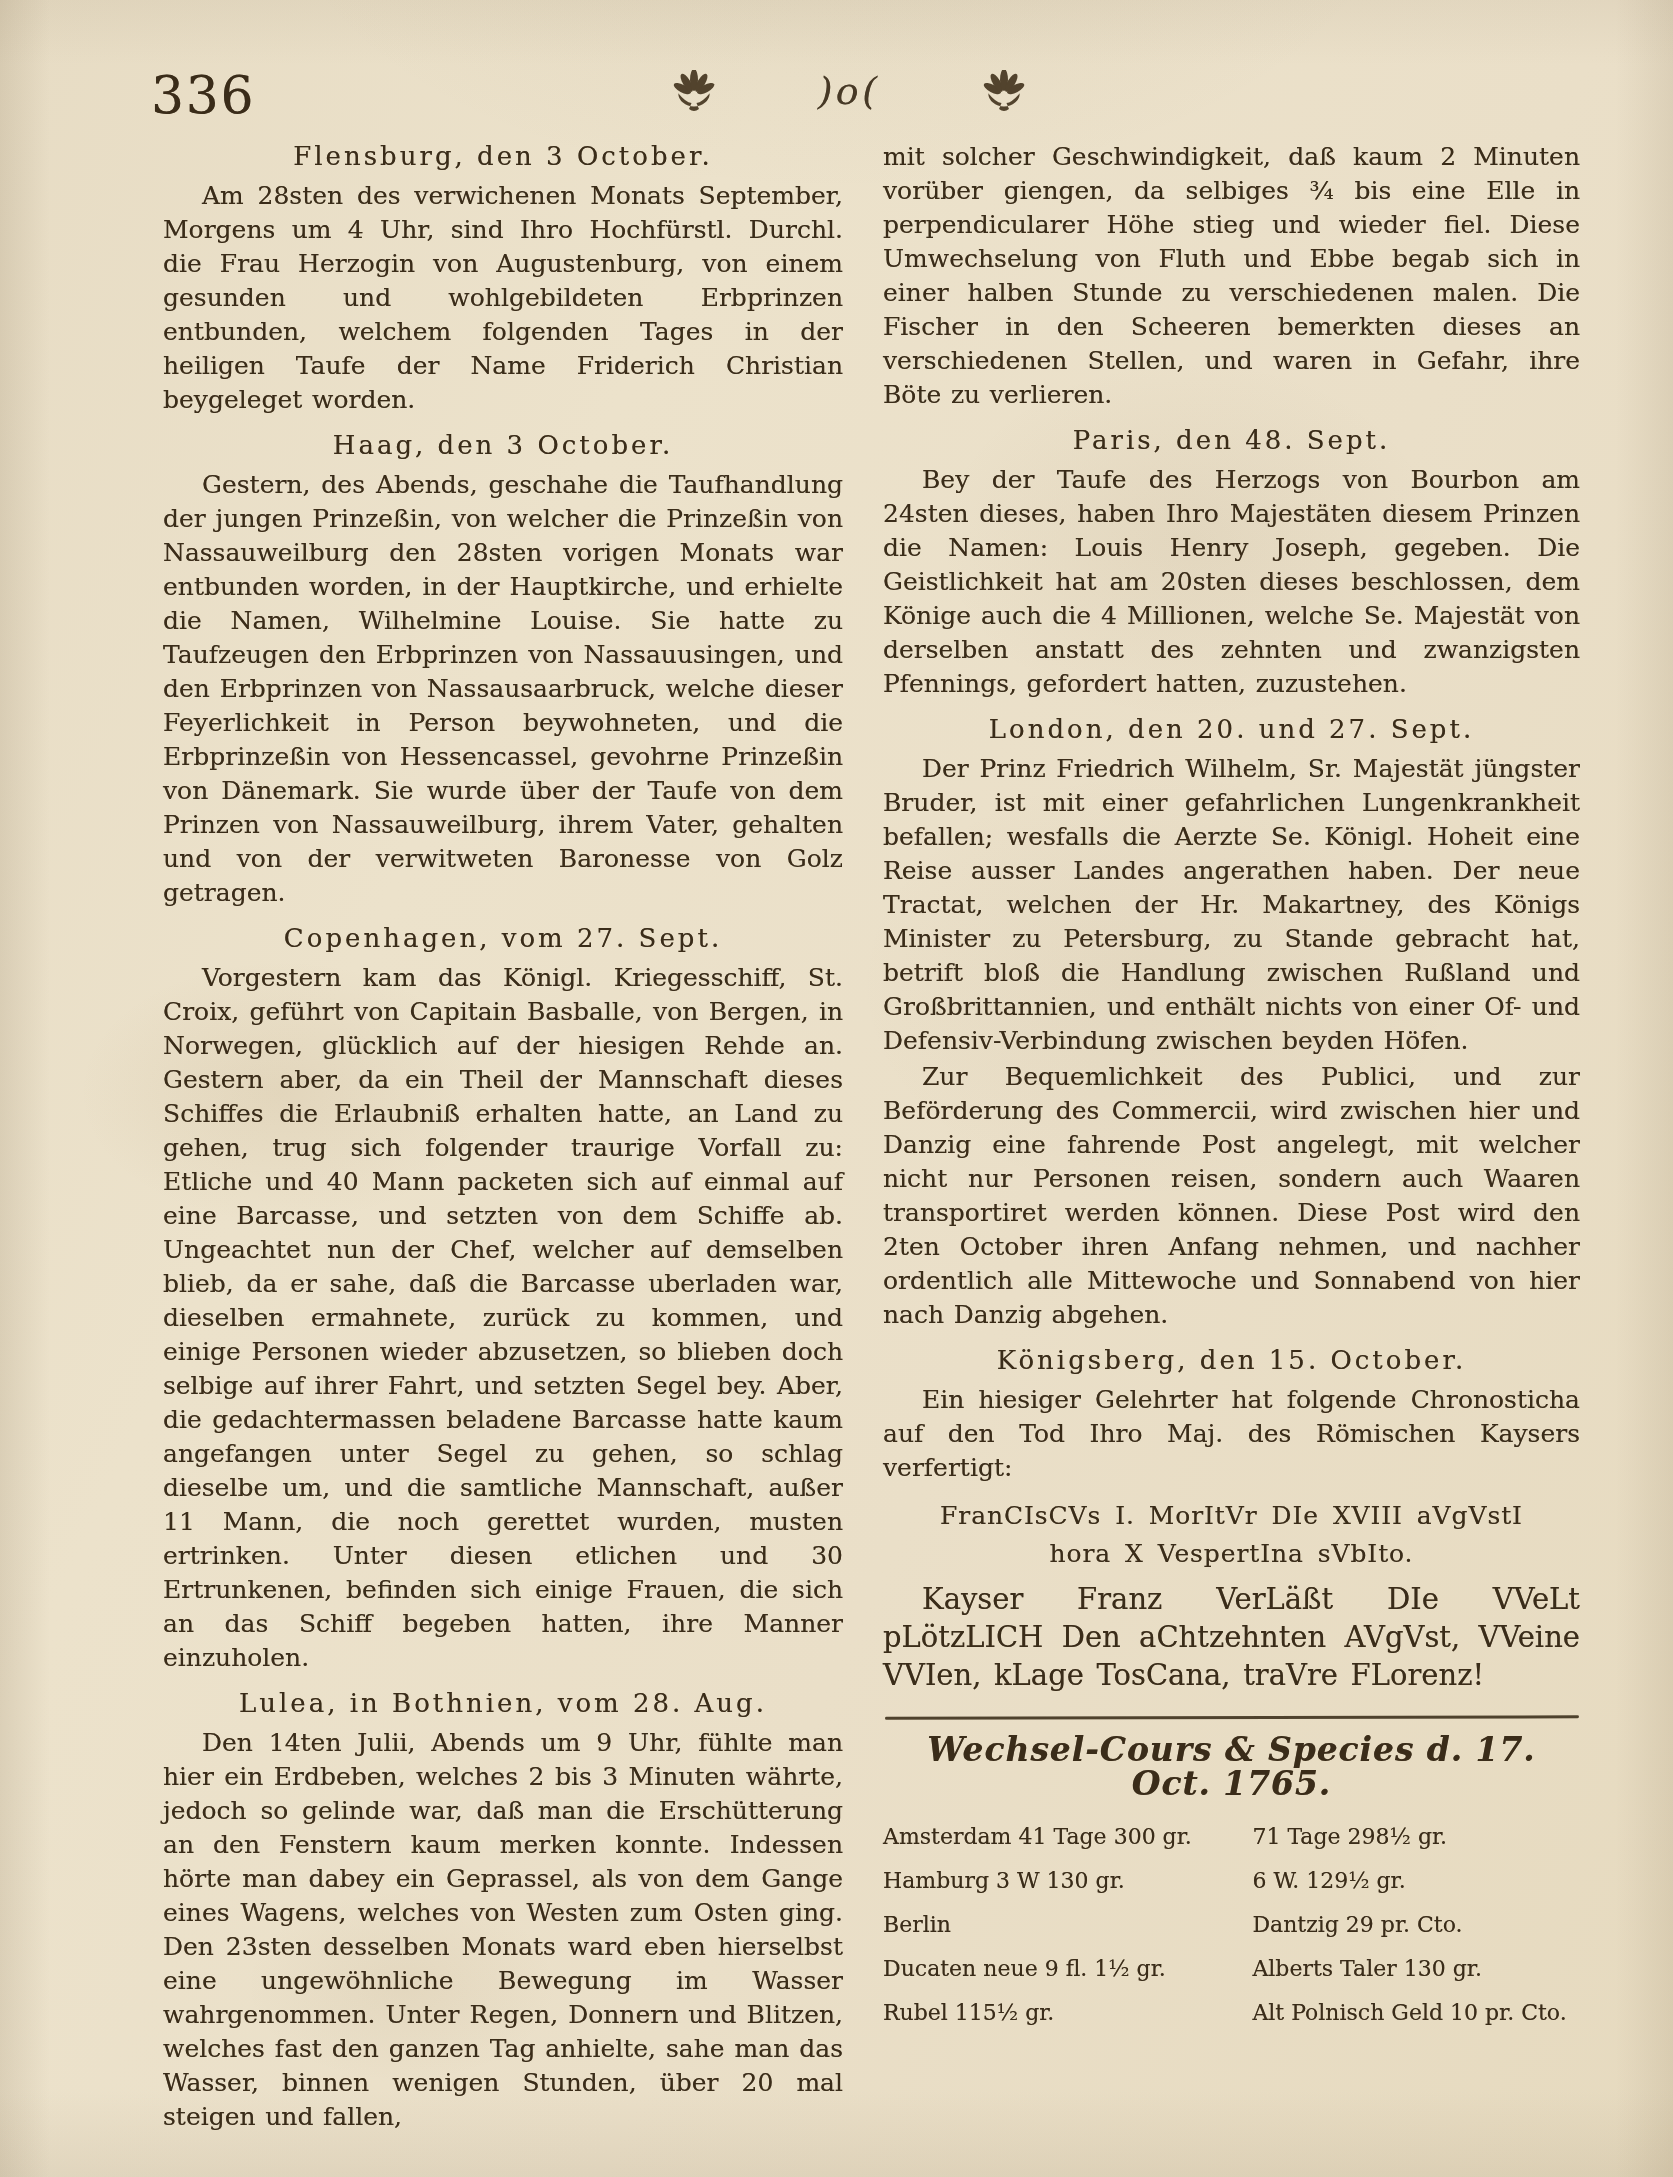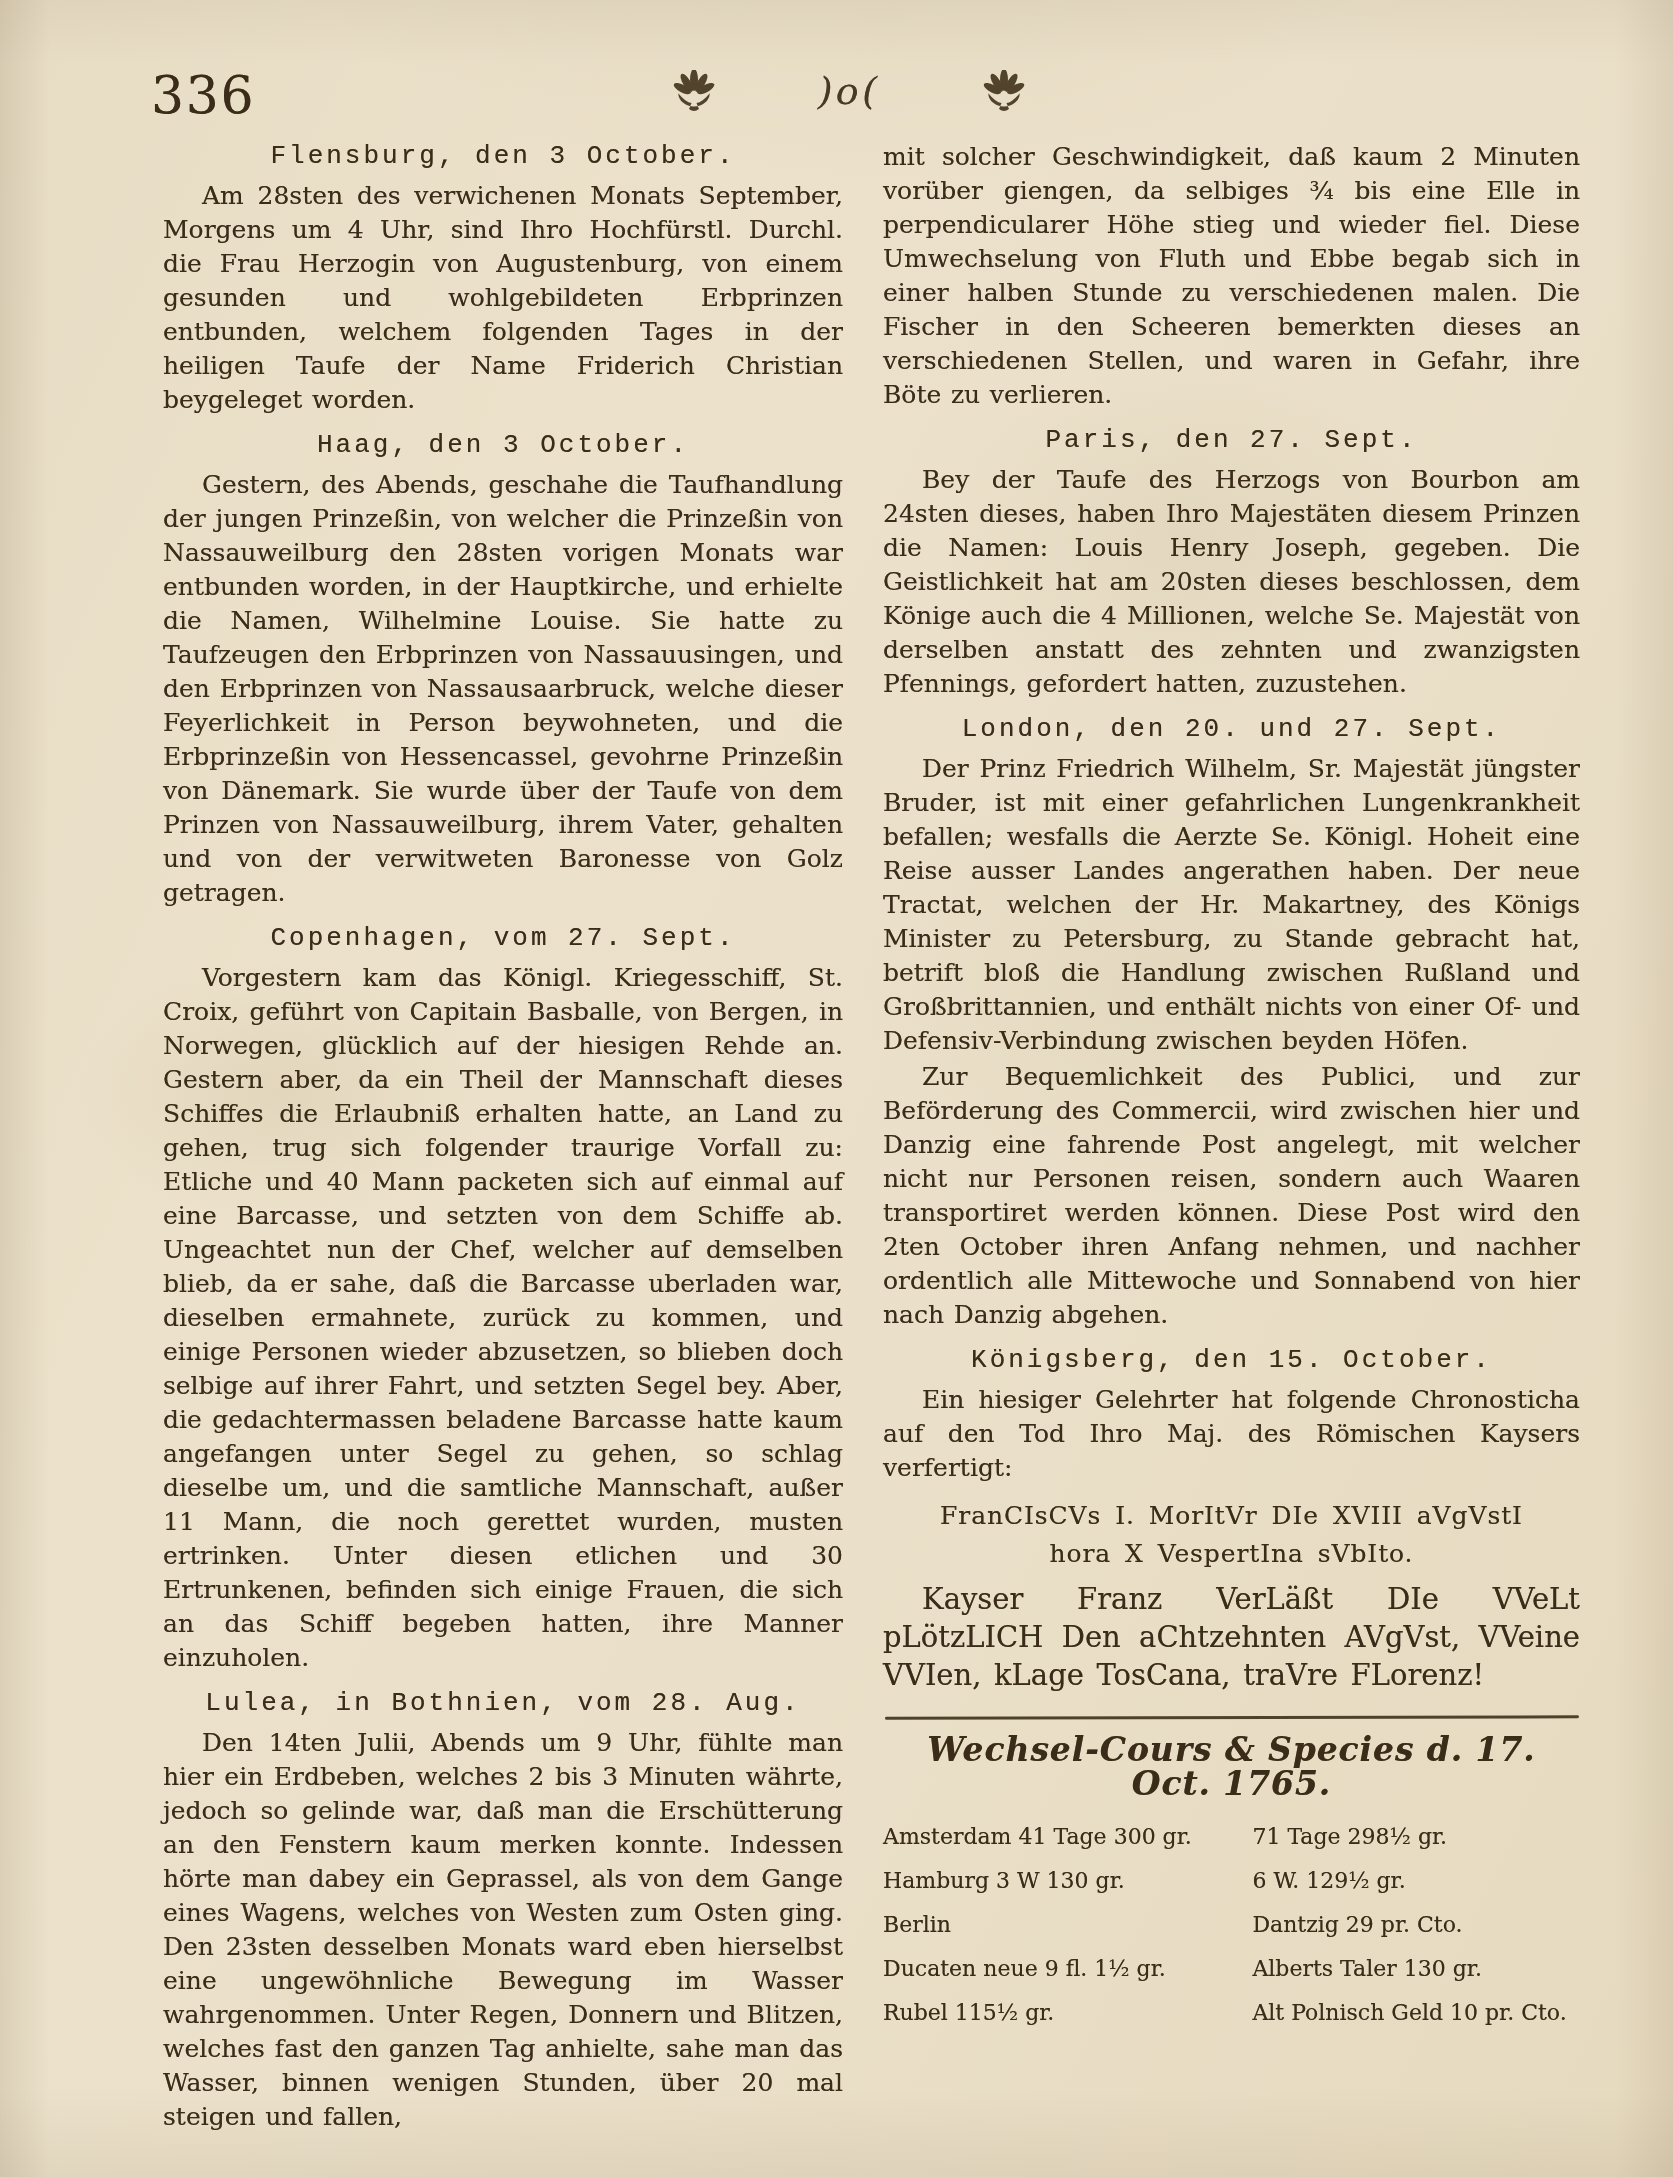--- a/index.html
+++ b/index.html
@@ -37,21 +37,20 @@
   }
 
   .col{position:absolute; top:125px; font-size:25px; line-height:34px;}
   .col-left{left:163px; width:680px;}
   .col-right{left:883px; width:697px;}
 
   .heading{
     font-size:26px; font-weight:normal;
     text-align:center; letter-spacing:3px;
     margin:11px 0 6px;
-    font-family:Liberation Mono, monospace;
   }
   .heading.first{margin-top:13.7px;}
   .para{
     margin:0 0 1.7px; text-align:justify; text-indent:39px;
     word-spacing:1.7px;
   }
   .para.noindent{text-indent:0; margin-top:12px;}
 
   .chrono-latin{
     text-align:center; font-size:25px; line-height:38px;
@@ -118,21 +117,21 @@
     <h2 class="heading">Copenhagen, vom 27. Sept.</h2>
     <p class="para">Vorgestern kam das Königl. Kriegesschiff, St. Croix, geführt von Capitain Basballe, von Bergen, in Norwegen, glücklich auf der hiesigen Rehde an. Gestern aber, da ein Theil der Mannschaft dieses Schiffes die Erlaubniß erhalten hatte, an Land zu gehen, trug sich folgender traurige Vorfall zu: Etliche und 40 Mann packeten sich auf einmal auf eine Barcasse, und setzten von dem Schiffe ab. Ungeachtet nun der Chef, welcher auf demselben blieb, da er sahe, daß die Barcasse uberladen war, dieselben ermahnete, zurück zu kommen, und einige Personen wieder abzusetzen, so blieben doch selbige auf ihrer Fahrt, und setzten Segel bey. Aber, die gedachtermassen beladene Barcasse hatte kaum angefangen unter Segel zu gehen, so schlag dieselbe um, und die samtliche Mannschaft, außer 11 Mann, die noch gerettet wurden, musten ertrinken. Unter diesen etlichen und 30 Ertrunkenen, befinden sich einige Frauen, die sich an das Schiff begeben hatten, ihre Manner einzuholen.</p>
 
     <h2 class="heading">Lulea, in Bothnien, vom 28. Aug.</h2>
     <p class="para">Den 14ten Julii, Abends um 9 Uhr, fühlte man hier ein Erdbeben, welches 2 bis 3 Minuten währte, jedoch so gelinde war, daß man die Erschütterung an den Fenstern kaum merken konnte. Indessen hörte man dabey ein Geprassel, als von dem Gange eines Wagens, welches von Westen zum Osten ging. Den 23sten desselben Monats ward eben hierselbst eine ungewöhnliche Bewegung im Wasser wahrgenommen. Unter Regen, Donnern und Blitzen, welches fast den ganzen Tag anhielte, sahe man das Wasser, binnen wenigen Stunden, über 20 mal steigen und fallen,</p>
   </div>
 
   <div class="col col-right ink">
     <p class="para noindent" style="margin-top:15.4px">mit solcher Geschwindigkeit, daß kaum 2 Minuten vorüber giengen, da selbiges ¾ bis eine Elle in perpendicularer Höhe stieg und wieder fiel. Diese Umwechselung von Fluth und Ebbe begab sich in einer halben Stunde zu verschiedenen malen. Die Fischer in den Scheeren bemerkten dieses an verschiedenen Stellen, und waren in Gefahr, ihre Böte zu verlieren.</p>
 
-    <h2 class="heading">Paris, den 27. Sept.</h2>
+    <h2 class="heading">Paris, den 48. Sept.</h2>
     <p class="para">Bey der Taufe des Herzogs von Bourbon am 24sten dieses, haben Ihro Majestäten diesem Prinzen die Namen: Louis Henry Joseph, gegeben. Die Geistlichkeit hat am 20sten dieses beschlossen, dem Könige auch die 4 Millionen, welche Se. Majestät von derselben anstatt des zehnten und zwanzigsten Pfennings, gefordert hatten, zuzustehen.</p>
 
     <h2 class="heading">London, den 20. und 27. Sept.</h2>
     <p class="para">Der Prinz Friedrich Wilhelm, Sr. Majestät jüngster Bruder, ist mit einer gefahrlichen Lungenkrankheit befallen; wesfalls die Aerzte Se. Königl. Hoheit eine Reise ausser Landes angerathen haben. Der neue Tractat, welchen der Hr. Makartney, des Königs Minister zu Petersburg, zu Stande gebracht hat, betrift bloß die Handlung zwischen Rußland und Großbrittannien, und enthält nichts von einer Of- und Defensiv-Verbindung zwischen beyden Höfen.</p>
 
     <p class="para">Zur Bequemlichkeit des Publici, und zur Beförderung des Commercii, wird zwischen hier und Danzig eine fahrende Post angelegt, mit welcher nicht nur Personen reisen, sondern auch Waaren transportiret werden können. Diese Post wird den 2ten October ihren Anfang nehmen, und nachher ordentlich alle Mittewoche und Sonnabend von hier nach Danzig abgehen.</p>
 
     <h2 class="heading">Königsberg, den 15. October.</h2>
     <p class="para">Ein hiesiger Gelehrter hat folgende Chronosticha auf den Tod Ihro Maj. des Römischen Kaysers verfertigt:</p>
 

